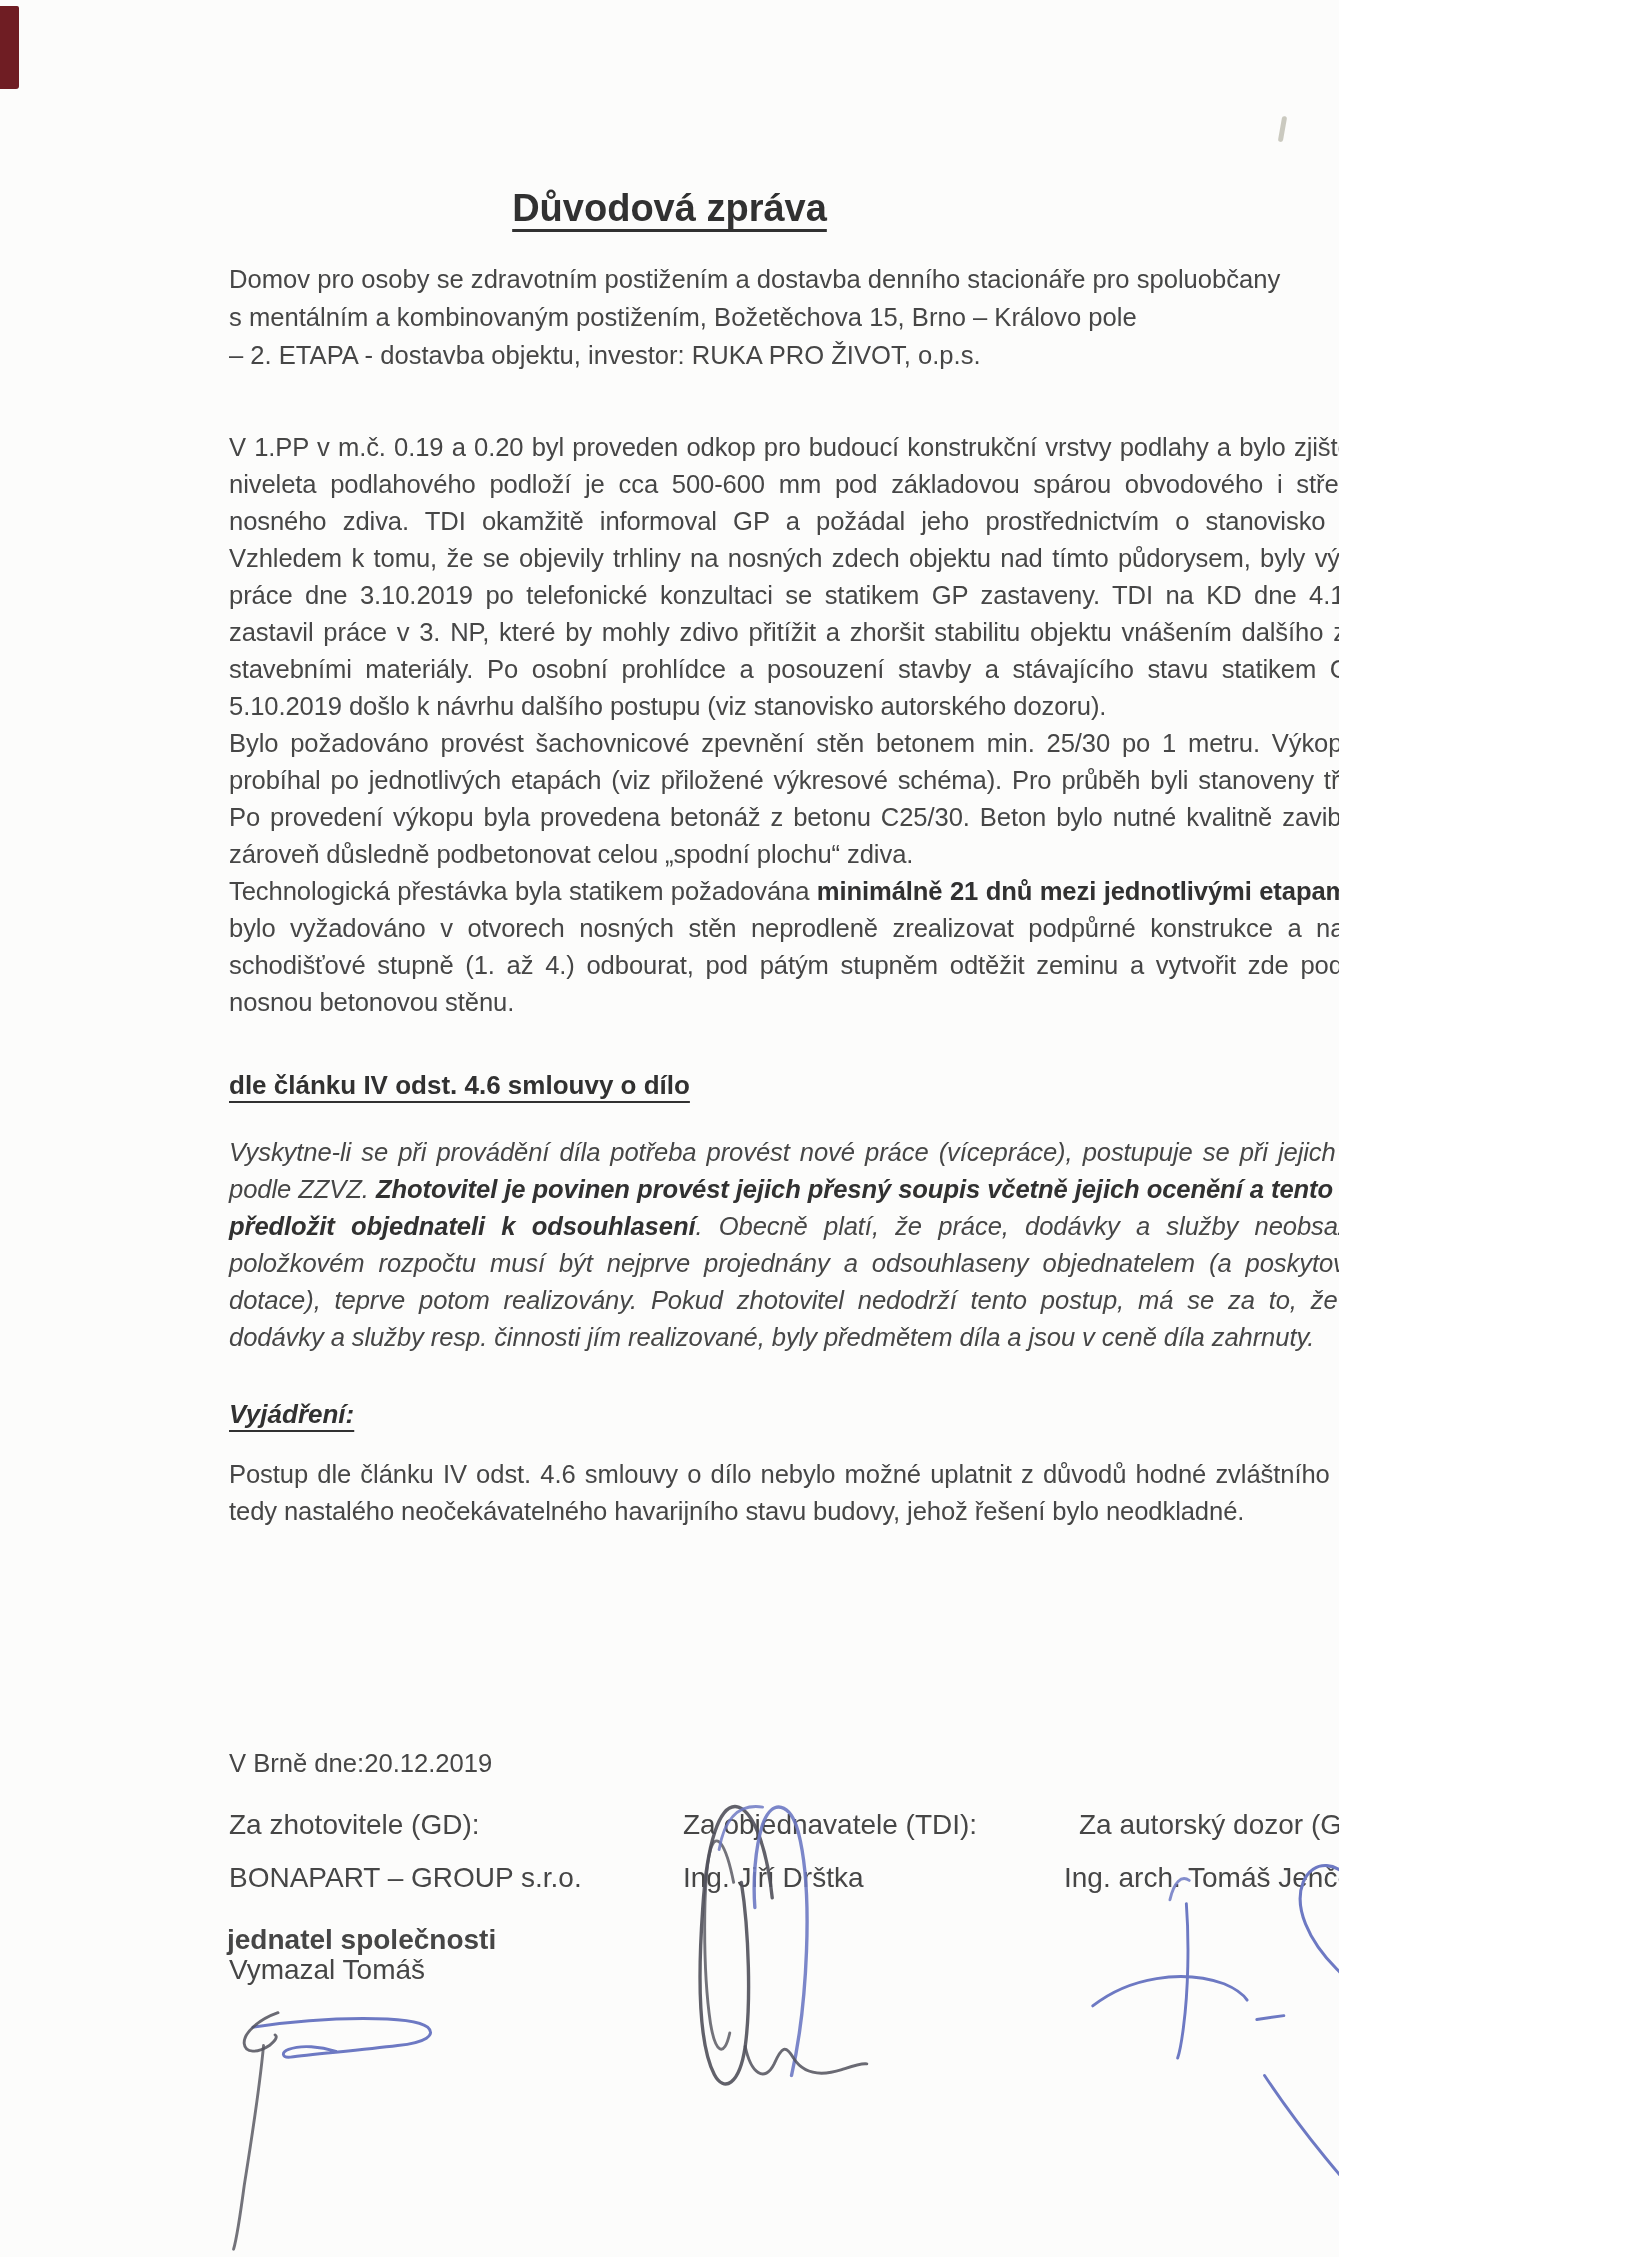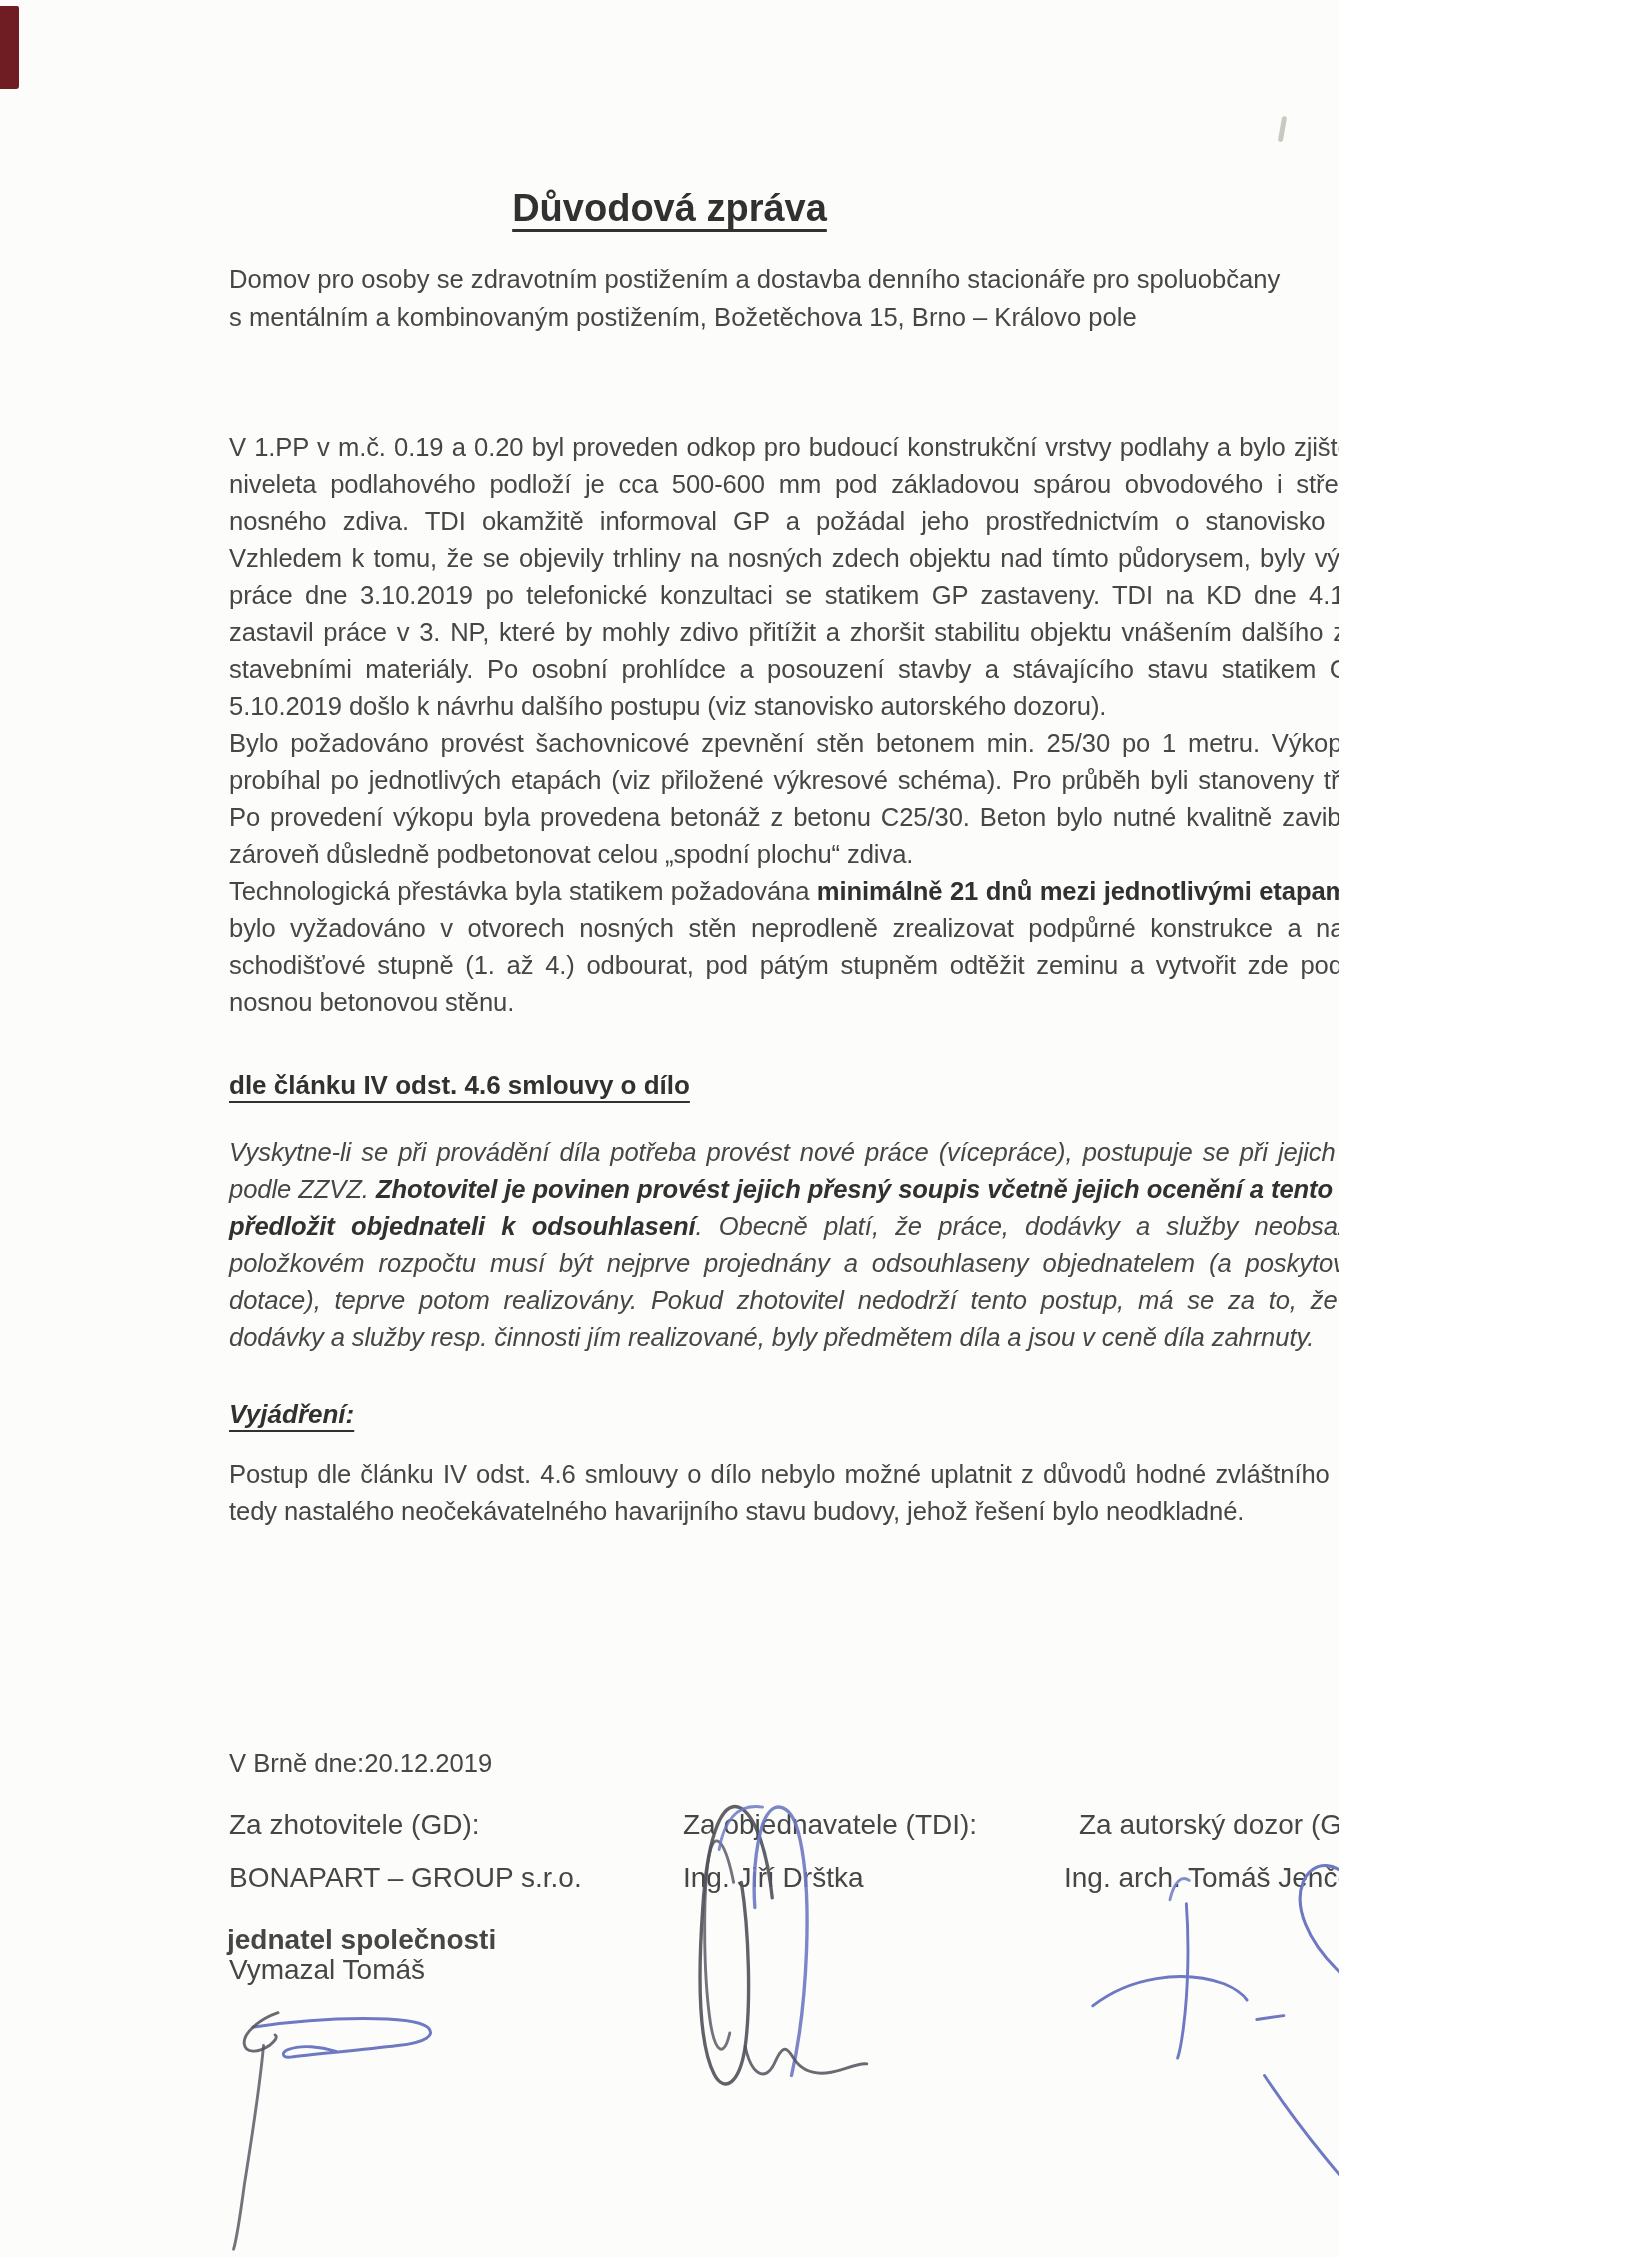--- a/index.html
+++ b/index.html
@@ -89,20 +89,21 @@
   <div class="abs artifact-smudge"></div>
   <div class="abs artifact-edge"></div>
 
   <h1 class="abs title">
     <span>Důvodová zpráva</span>
   </h1>
 
   <div class="abs intro">
     <div>Domov pro osoby se zdravotním postižením a dostavba denního stacionáře pro spoluobčany</div>
     <div>s mentálním a kombinovaným postižením, Božetěchova 15, Brno – Královo pole</div>
+    <div>– 2. ETAPA  - dostavba objektu, investor: RUKA PRO ŽIVOT, o.p.s.</div>
   </div>
 
   <div id="pblock" class="abs body-block">
     <p>V 1.PP v m.č. 0.19 a 0.20 byl proveden odkop pro budoucí konstrukční vrstvy podlahy a bylo zjištěno, že niveleta podlahového podloží je cca 500-600 mm pod základovou spárou obvodového i středového nosného zdiva. TDI okamžitě informoval GP a požádal jeho prostřednictvím o stanovisko statika. Vzhledem k tomu, že se objevily trhliny na nosných zdech objektu nad tímto půdorysem, byly výkopové práce dne 3.10.2019 po telefonické konzultaci se statikem GP zastaveny. TDI na KD dne 4.10.2019 zastavil práce v 3. NP, které by mohly zdivo přitížit a zhoršit stabilitu objektu vnášením dalšího zatížení stavebními materiály. Po osobní prohlídce a posouzení stavby a stávajícího stavu statikem GP dne 5.10.2019 došlo k návrhu dalšího postupu (viz stanovisko autorského dozoru).</p>
     <p>Bylo požadováno provést šachovnicové zpevnění stěn betonem min. 25/30 po 1 metru. Výkop musel probíhal po jednotlivých etapách (viz přiložené výkresové schéma). Pro průběh byli stanoveny tři etapy. Po provedení výkopu byla provedena betonáž z betonu C25/30. Beton bylo nutné kvalitně zavibrovat a zároveň důsledně podbetonovat celou „spodní plochu“ zdiva.</p>
     <p><span>Technologická přestávka byla statikem požadována </span><span class="seg-bold">minimálně 21 dnů mezi jednotlivými etapami</span><span>. Dále bylo vyžadováno v otvorech nosných stěn neprodleně zrealizovat podpůrné konstrukce a narušené schodišťové stupně (1. až 4.) odbourat, pod pátým stupněm odtěžit zeminu a vytvořit zde podpůrnou nosnou betonovou stěnu.</span></p>
   </div>
 
   <div class="abs h1">
     <span>dle článku IV odst. 4.6 smlouvy o dílo</span>

